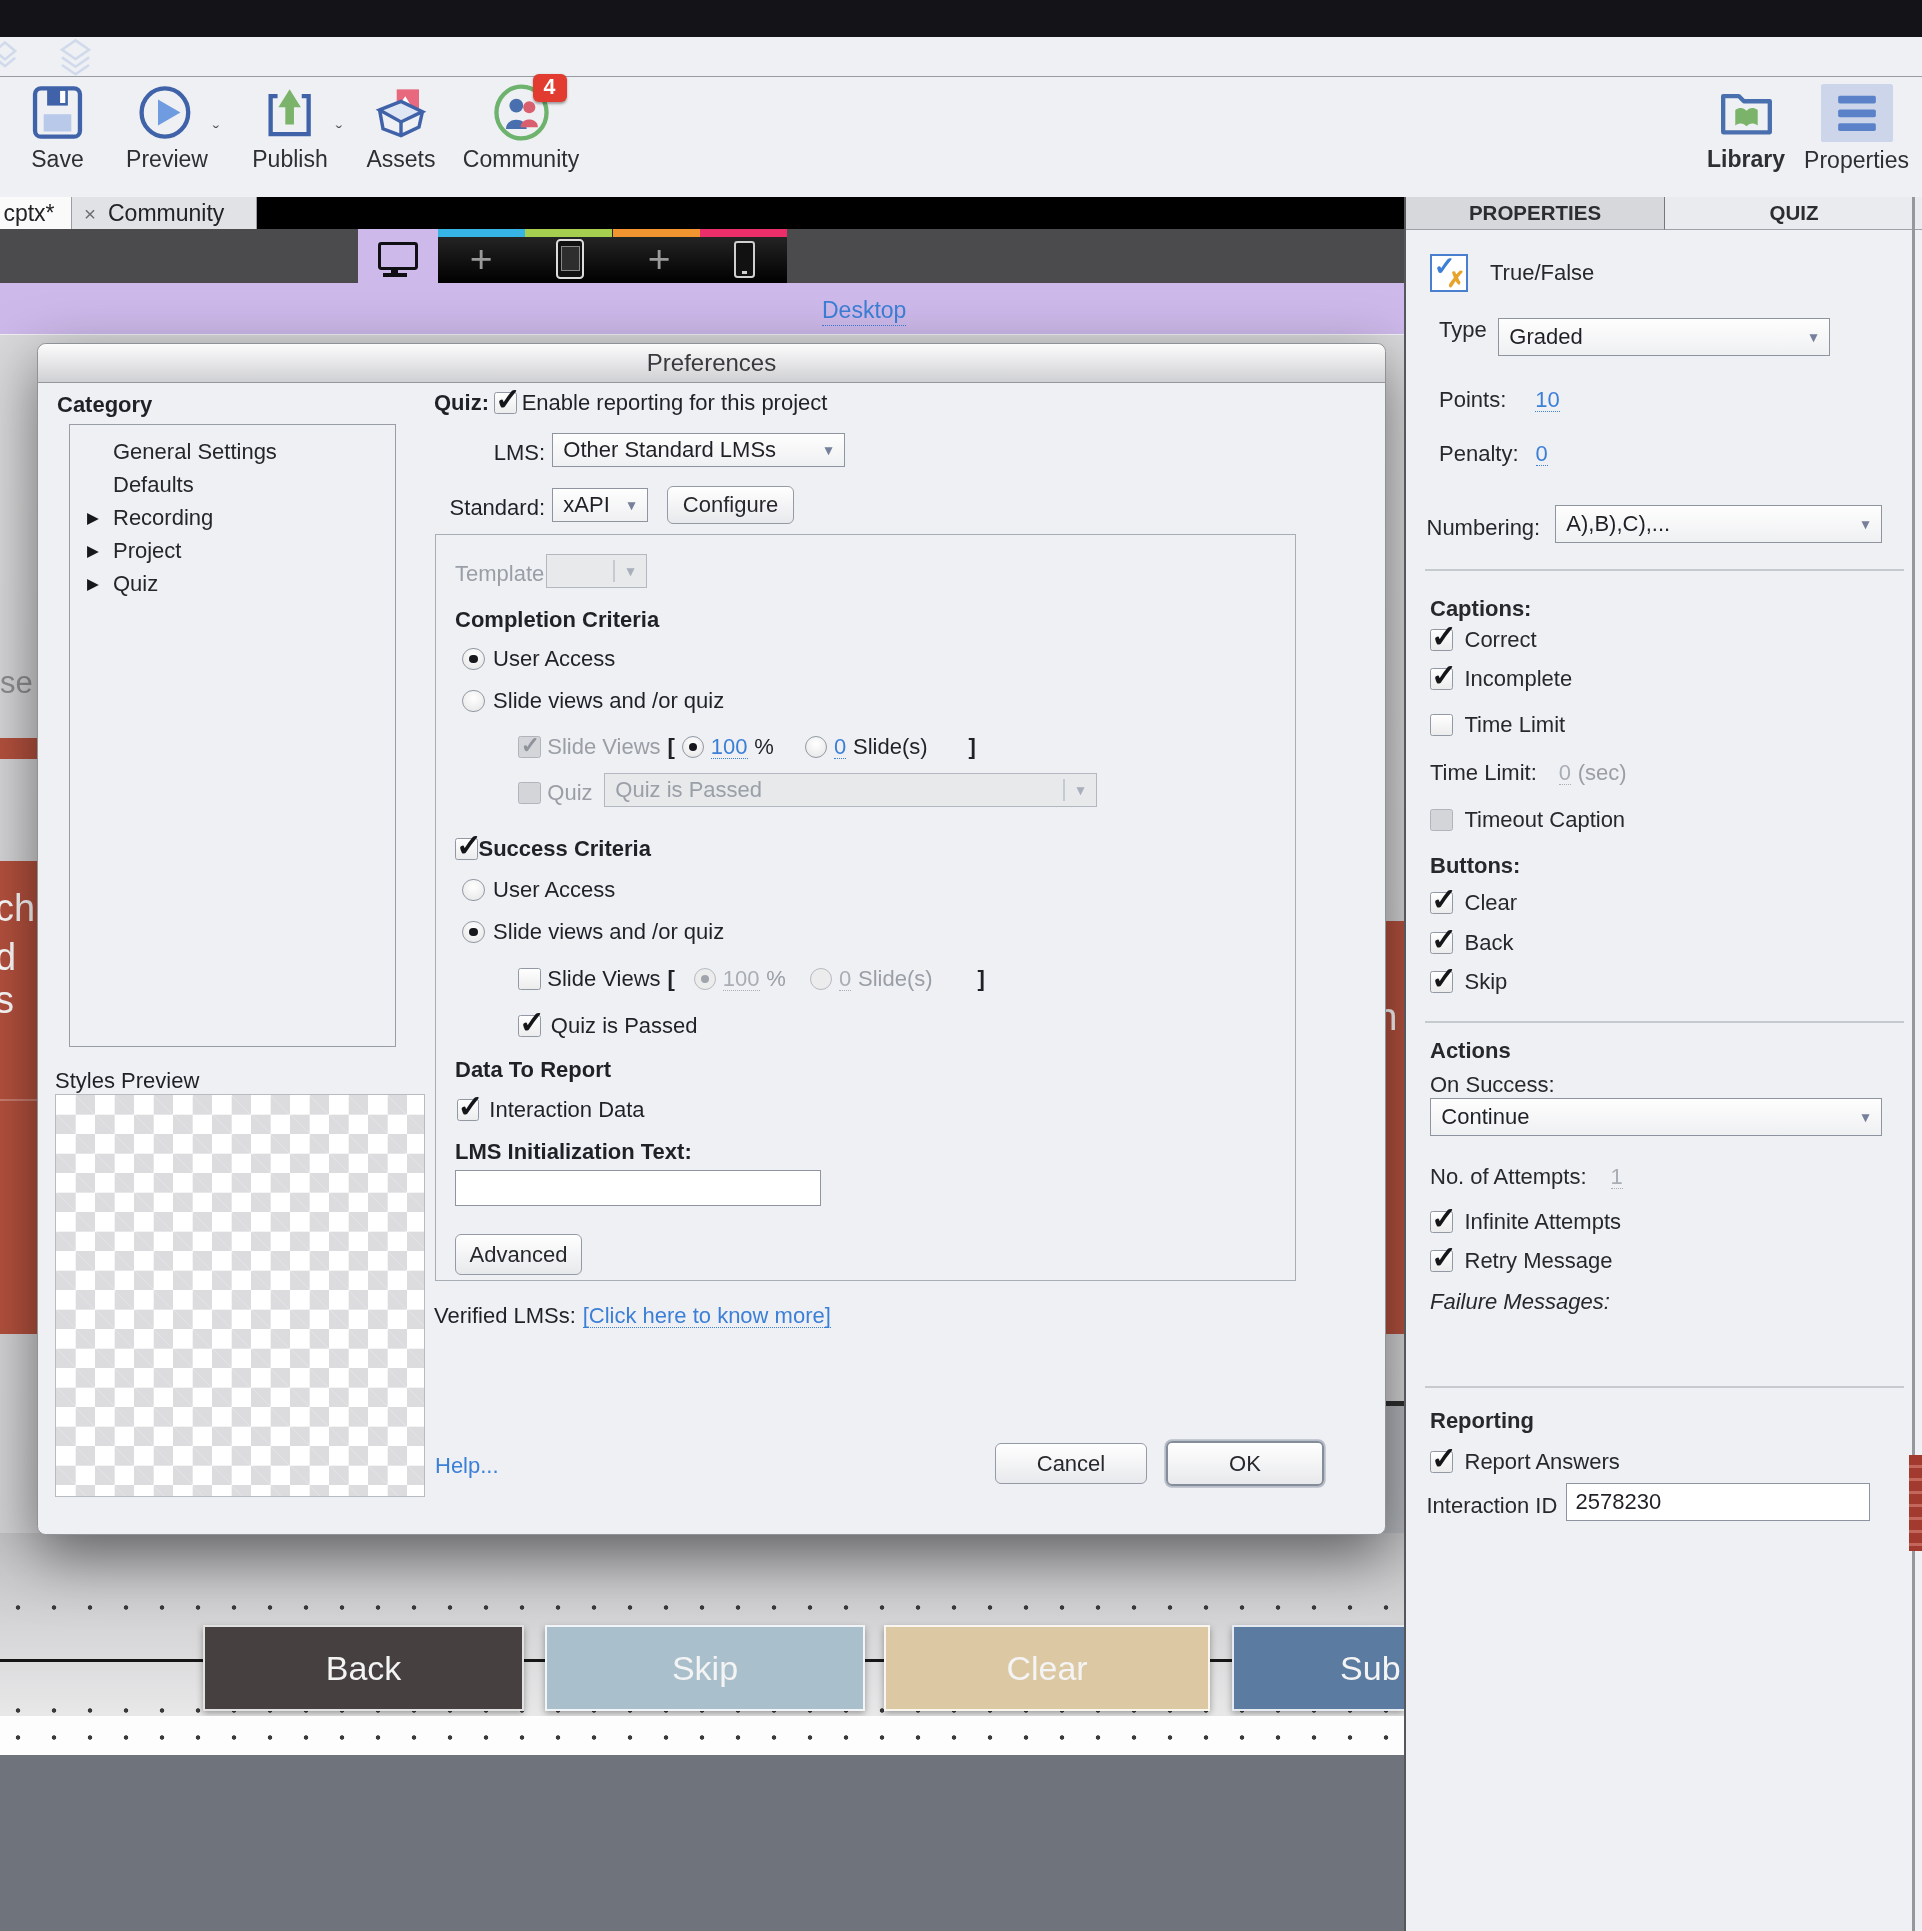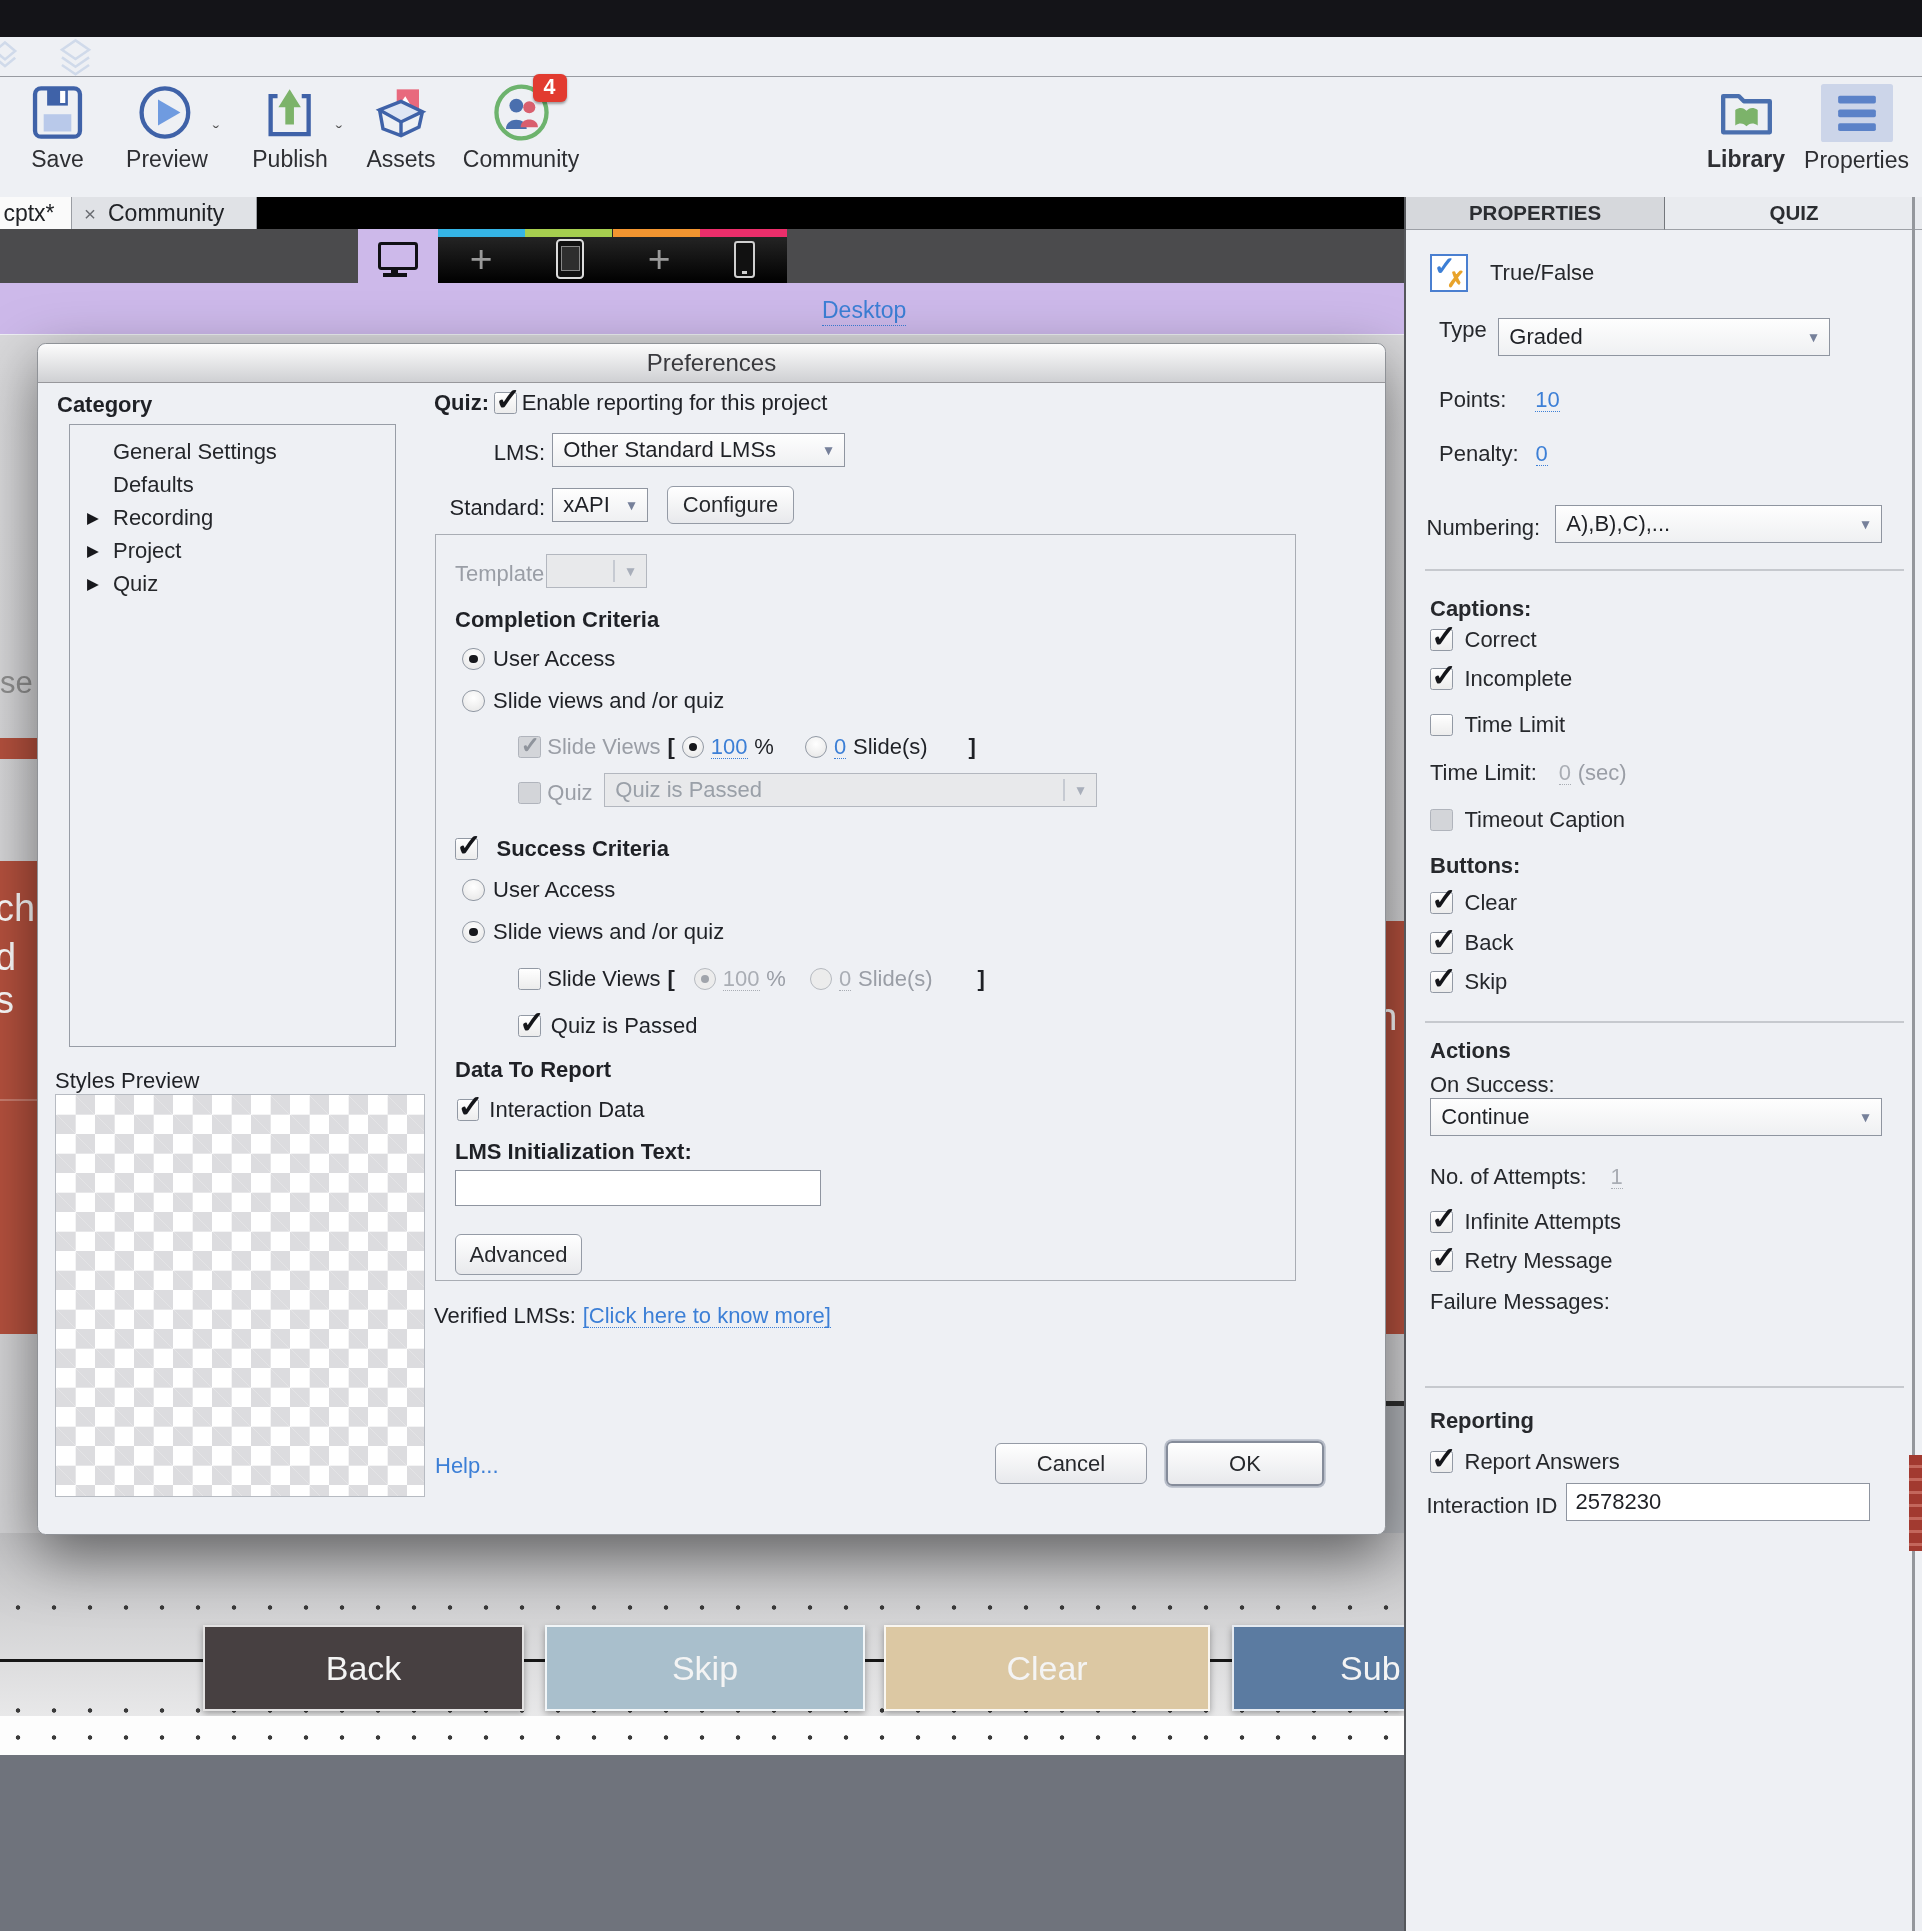--- a/index.html
+++ b/index.html
@@ -329,21 +329,21 @@
         <span class="bold" style="margin-left:34px;">]</span>
       </div>
       <div class="row" style="left:82px;top:245px;gap:6.8px;">
         <span class="cb dis"></span>
         <span class="grayt">Quiz</span>
       </div>
       <div class="dd dis" style="position:absolute;left:168px;top:238px;width:493px;">
           <span>Quiz is Passed</span>
         </div>
 
-      <div class="row" style="left:19px;top:301px;gap:19px;">
+      <div class="row" style="left:19px;top:301px;gap:1px;">
         <span class="cb on"></span>
         <span class="bold">Success Criteria</span>
       </div>
       <div class="row" style="left:26px;top:342px;">
         <span class="rd"></span>
           <span>User Access</span>
       </div>
       <div class="row" style="left:26px;top:384px;">
         <span class="rd on"></span>
           <span>Slide views and /or quiz</span>
@@ -498,21 +498,21 @@
     </div>
     <div class="prow" style="top:1012px;">
         <span class="cb on"></span>
         <span>Infinite Attempts</span>
       </div>
     <div class="prow" style="top:1051px;">
         <span class="cb on"></span>
         <span>Retry Message</span>
       </div>
 
-    <div class="prow" style="top:1092px;">
+    <div class="prow" style="top:1092px;font-style:italic;">
         <span>Failure Messages:</span>
       </div>
 
     <div class="pdiv" style="top:1189px;"></div>
 
     <div class="prow bold" style="top:1211px;">
         <span>Reporting</span>
       </div>
     <div class="prow" style="top:1252px;">
         <span class="cb on"></span>

